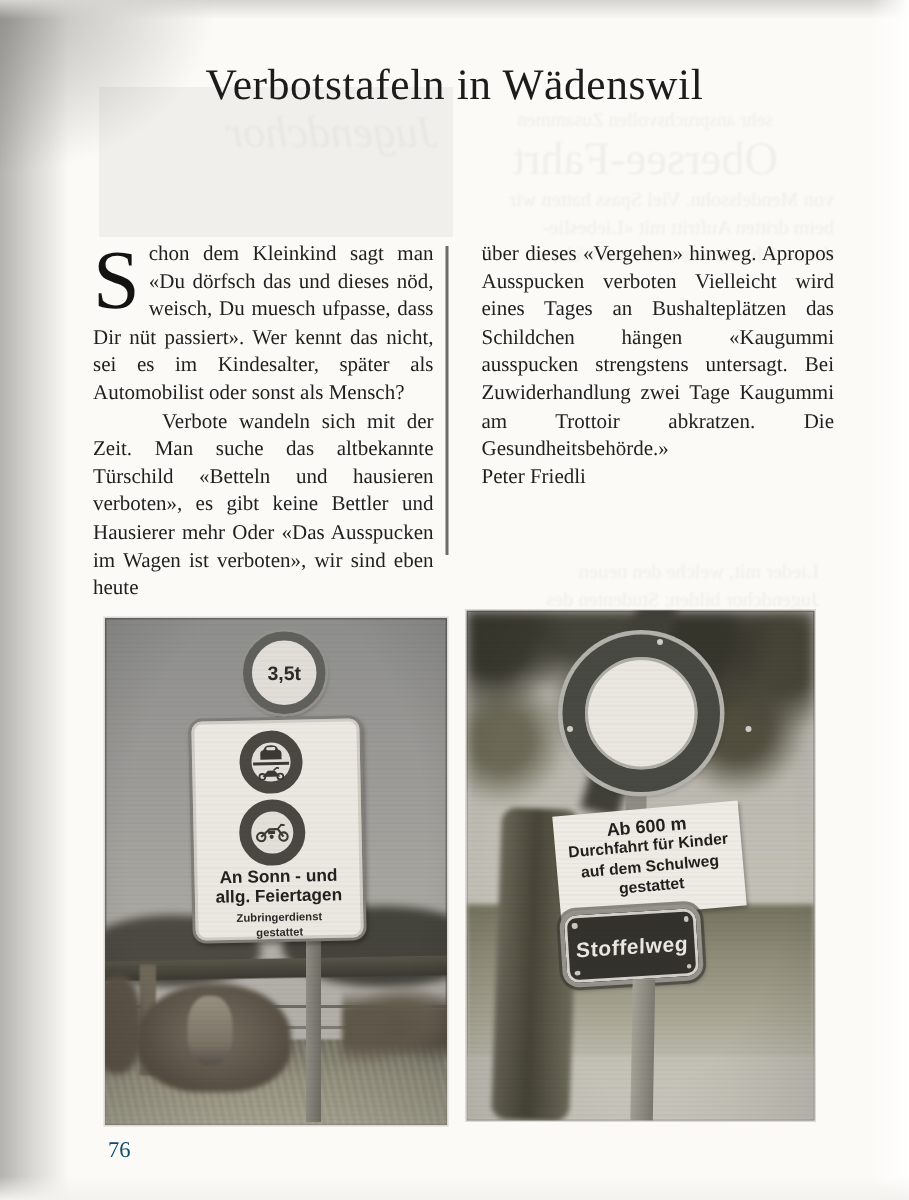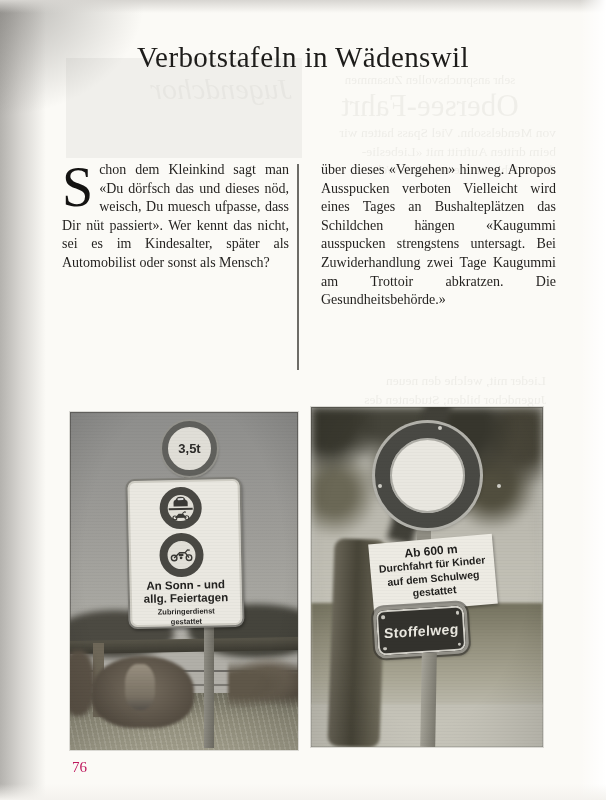--- a/index.html
+++ b/index.html
@@ -38,21 +38,21 @@
   .title { position:absolute; left:0; top:41px; width:100%; text-align:center;
     font-size:29px; letter-spacing:0.4px; color:#1d1c1a; }
   .col { position:absolute; top:161px; }
   .col-left { left:62px; width:227px; }
   .col-right { left:321px; width:235px; }
   .col-rule { position:absolute; left:297px; top:164px; width:1.5px; height:206px; background:#6d6c67; }
   .col p { margin:0; font-size:14px; line-height:18.6px; text-align:justify; }
   .indent { text-indent:46px; }
   .dropcap { float:left; font-size:56px; line-height:46px; padding:3px 6px 0 0; color:#141312; }
   .byline { text-align:right; padding-right:4px; }
-  .pagenum { position:absolute; left:72px; top:759px; font-size:15px; color:#be185d; }
+  .pagenum { position:absolute; left:72px; top:759px; font-size:15px; color:#0c4a6e; }
 
   
   .photo { position:absolute; overflow:hidden;
     box-shadow: inset 0 0 0 1px rgba(55,53,49,0.45), 0 0 0 1px rgba(120,118,112,0.25); }
   .photo::after { content:""; position:absolute; inset:0; pointer-events:none;
     background:repeating-linear-gradient(0deg, rgba(0,0,0,0.025) 0 1px, transparent 1px 3px),
                radial-gradient(ellipse at 50% 45%, rgba(0,0,0,0) 62%, rgba(0,0,0,0.12) 100%); }
   .photo * { position:absolute; box-sizing:border-box; }
 
   .photo-left { left:70px; top:412px; width:228px; height:338px;
@@ -174,26 +174,28 @@
   </div>
   <div class="ghost ghost-bottom">
     <div>Lieder mit, welche den neuen</div>
     <div>Jugendchor bilden; Studenten des</div>
   </div>
 
   <h1 class="title" style="margin:0;font-weight:400;">Verbotstafeln in Wädenswil</h1>
 
   <div class="col col-left">
     <p><span class="dropcap">S</span><span>chon dem Kleinkind sagt man «Du dörfsch das und dieses nöd, weisch, Du muesch ufpasse, dass Dir nüt passiert». Wer kennt das nicht, sei es im Kindesalter, später als Automobilist oder sonst als Mensch?</span></p>
+    <p class="indent">Verbote wandeln sich mit der Zeit. Man suche das altbekannte Türschild «Betteln und hausieren verboten», es gibt keine Bettler und Hausierer mehr Oder «Das Ausspucken im Wagen ist verboten», wir sind eben heute</p>
   </div>
 
   <div class="col-rule"></div>
 
   <div class="col col-right">
     <p>über dieses «Vergehen» hinweg. Apropos Ausspucken verboten Vielleicht wird eines Tages an Bushalteplätzen das Schildchen hängen «Kaugummi ausspucken strengstens untersagt. Bei Zuwiderhandlung zwei Tage Kaugummi am Trottoir abkratzen. Die Gesundheitsbehörde.»</p>
+    <p class="byline">Peter Friedli</p>
   </div>
 
   <div class="photo photo-left">
     <div class="hill hill-l"></div>
     <div class="hill hill-r"></div>
     <div class="grass"></div>
     <div class="rail"></div>
     <div class="wire1"></div>
     <div class="wire2"></div>
     <div class="fpost"></div>

